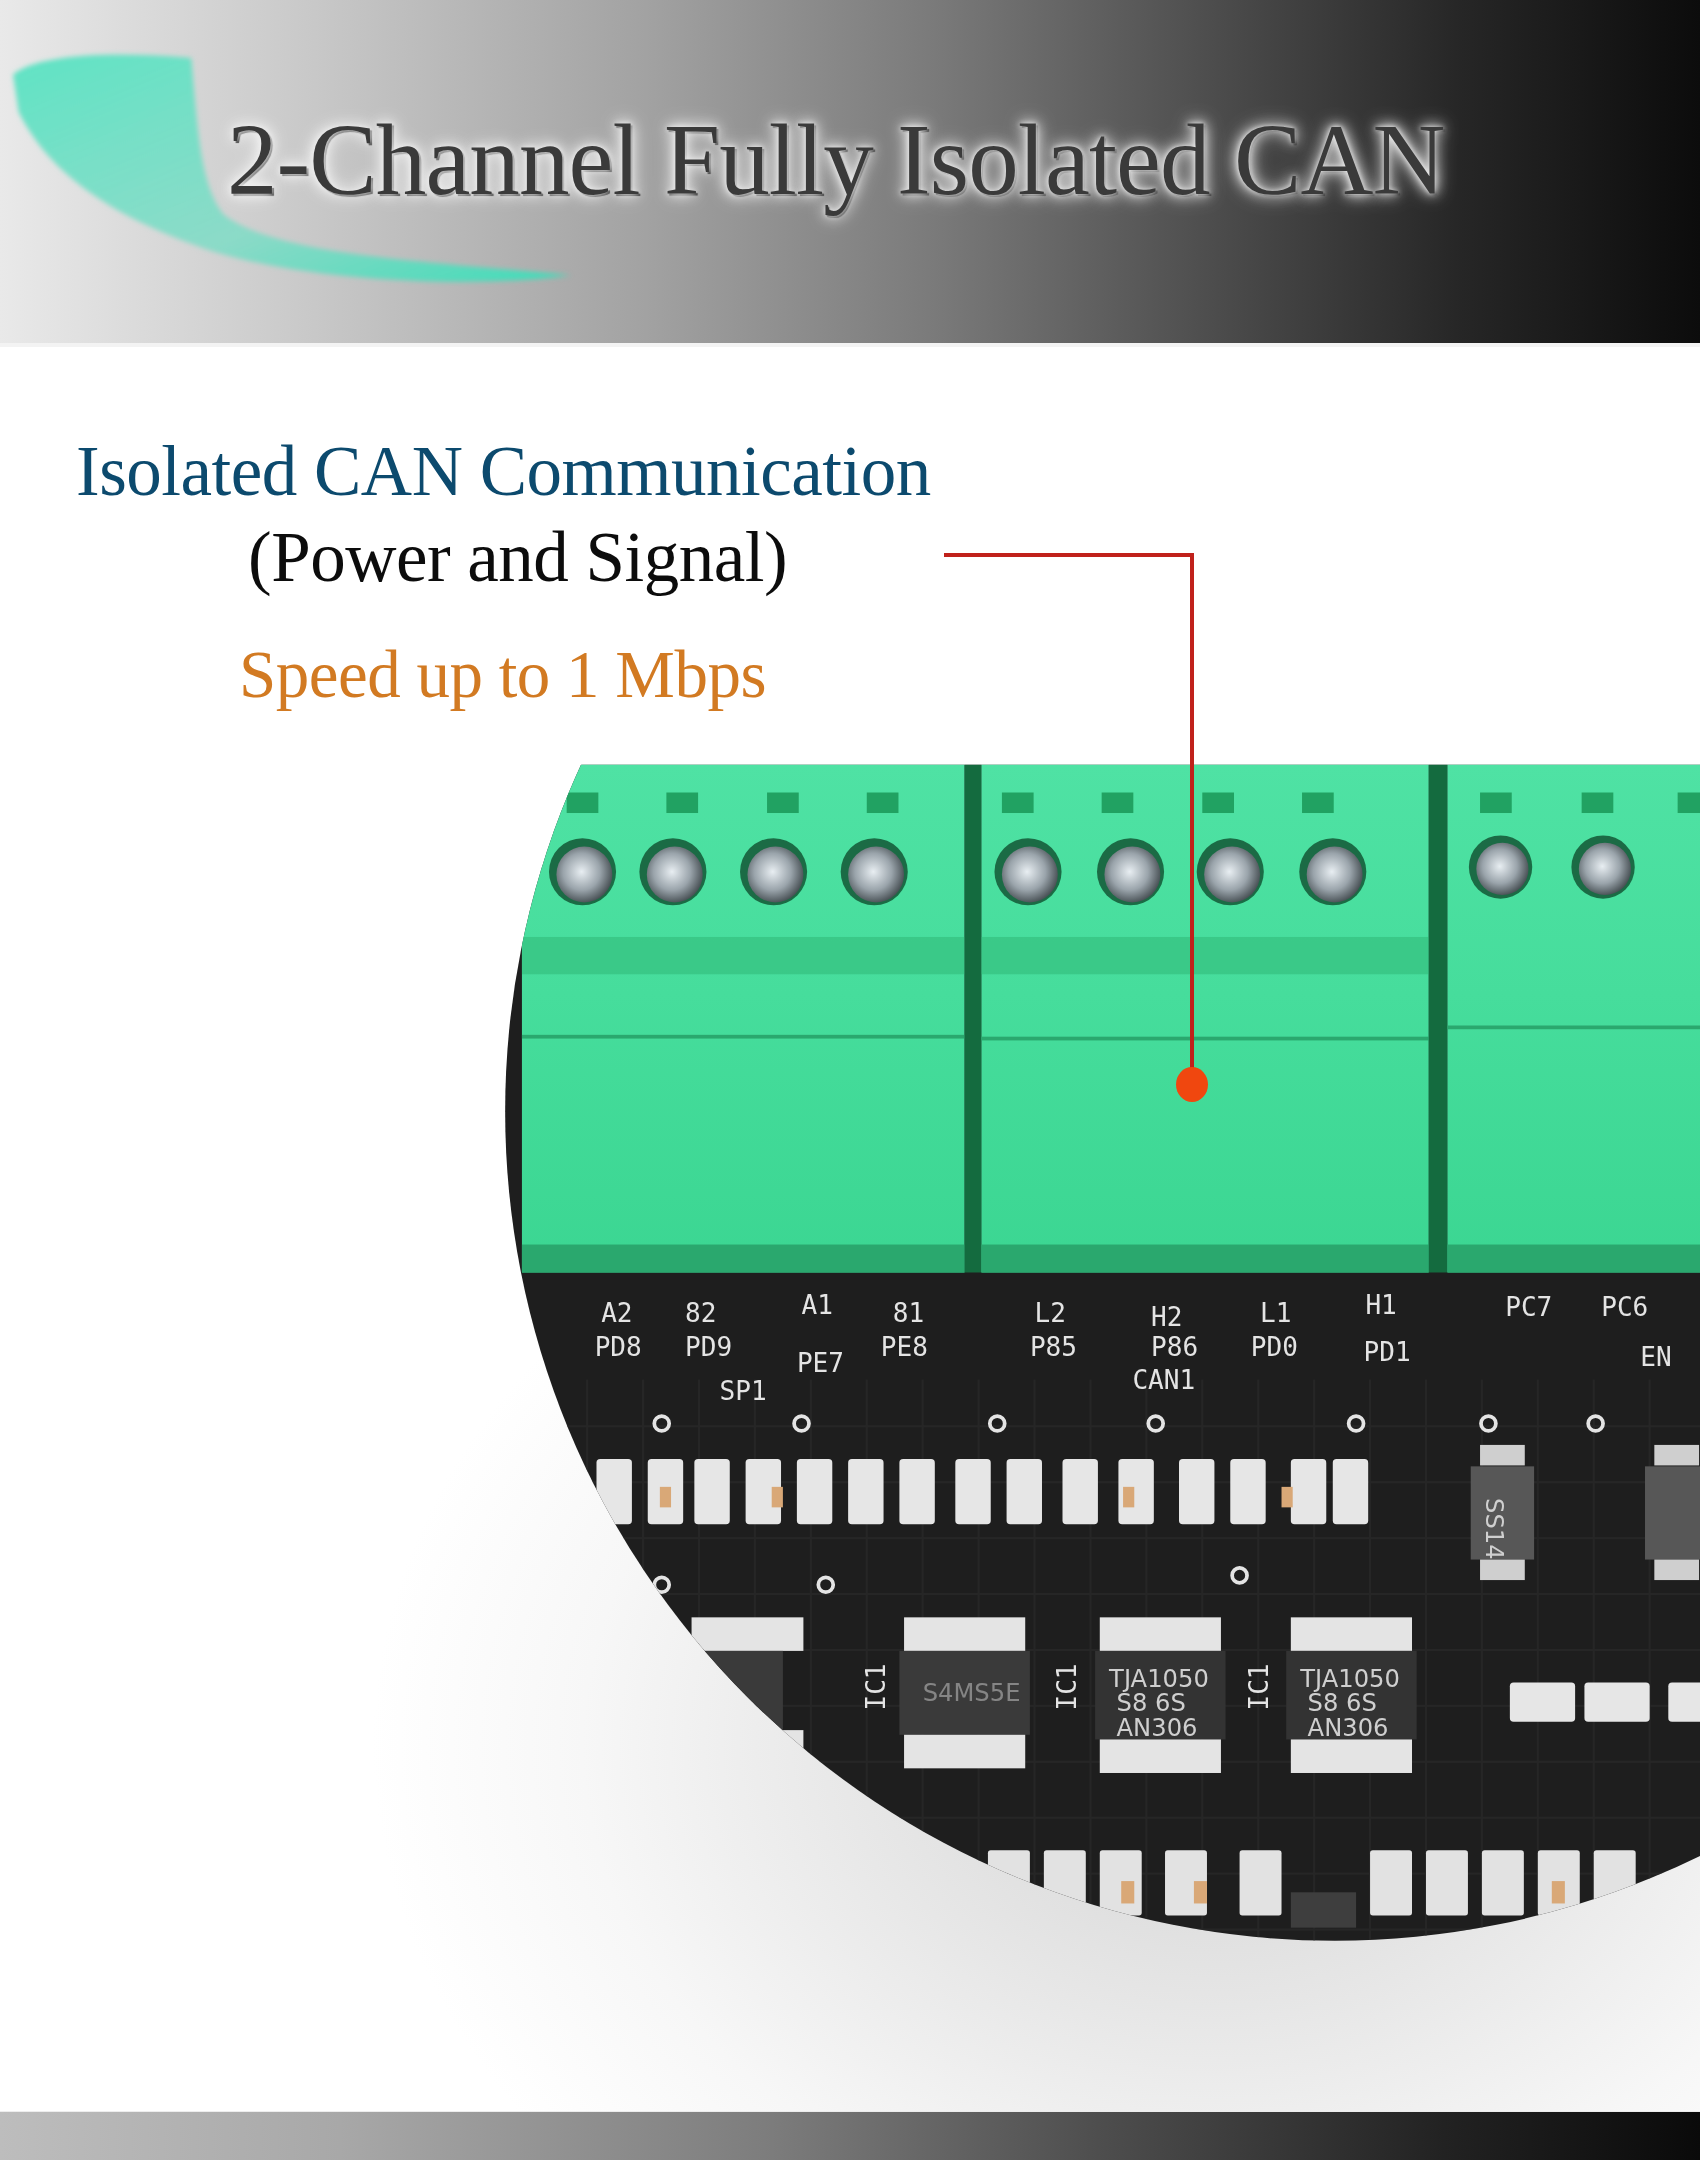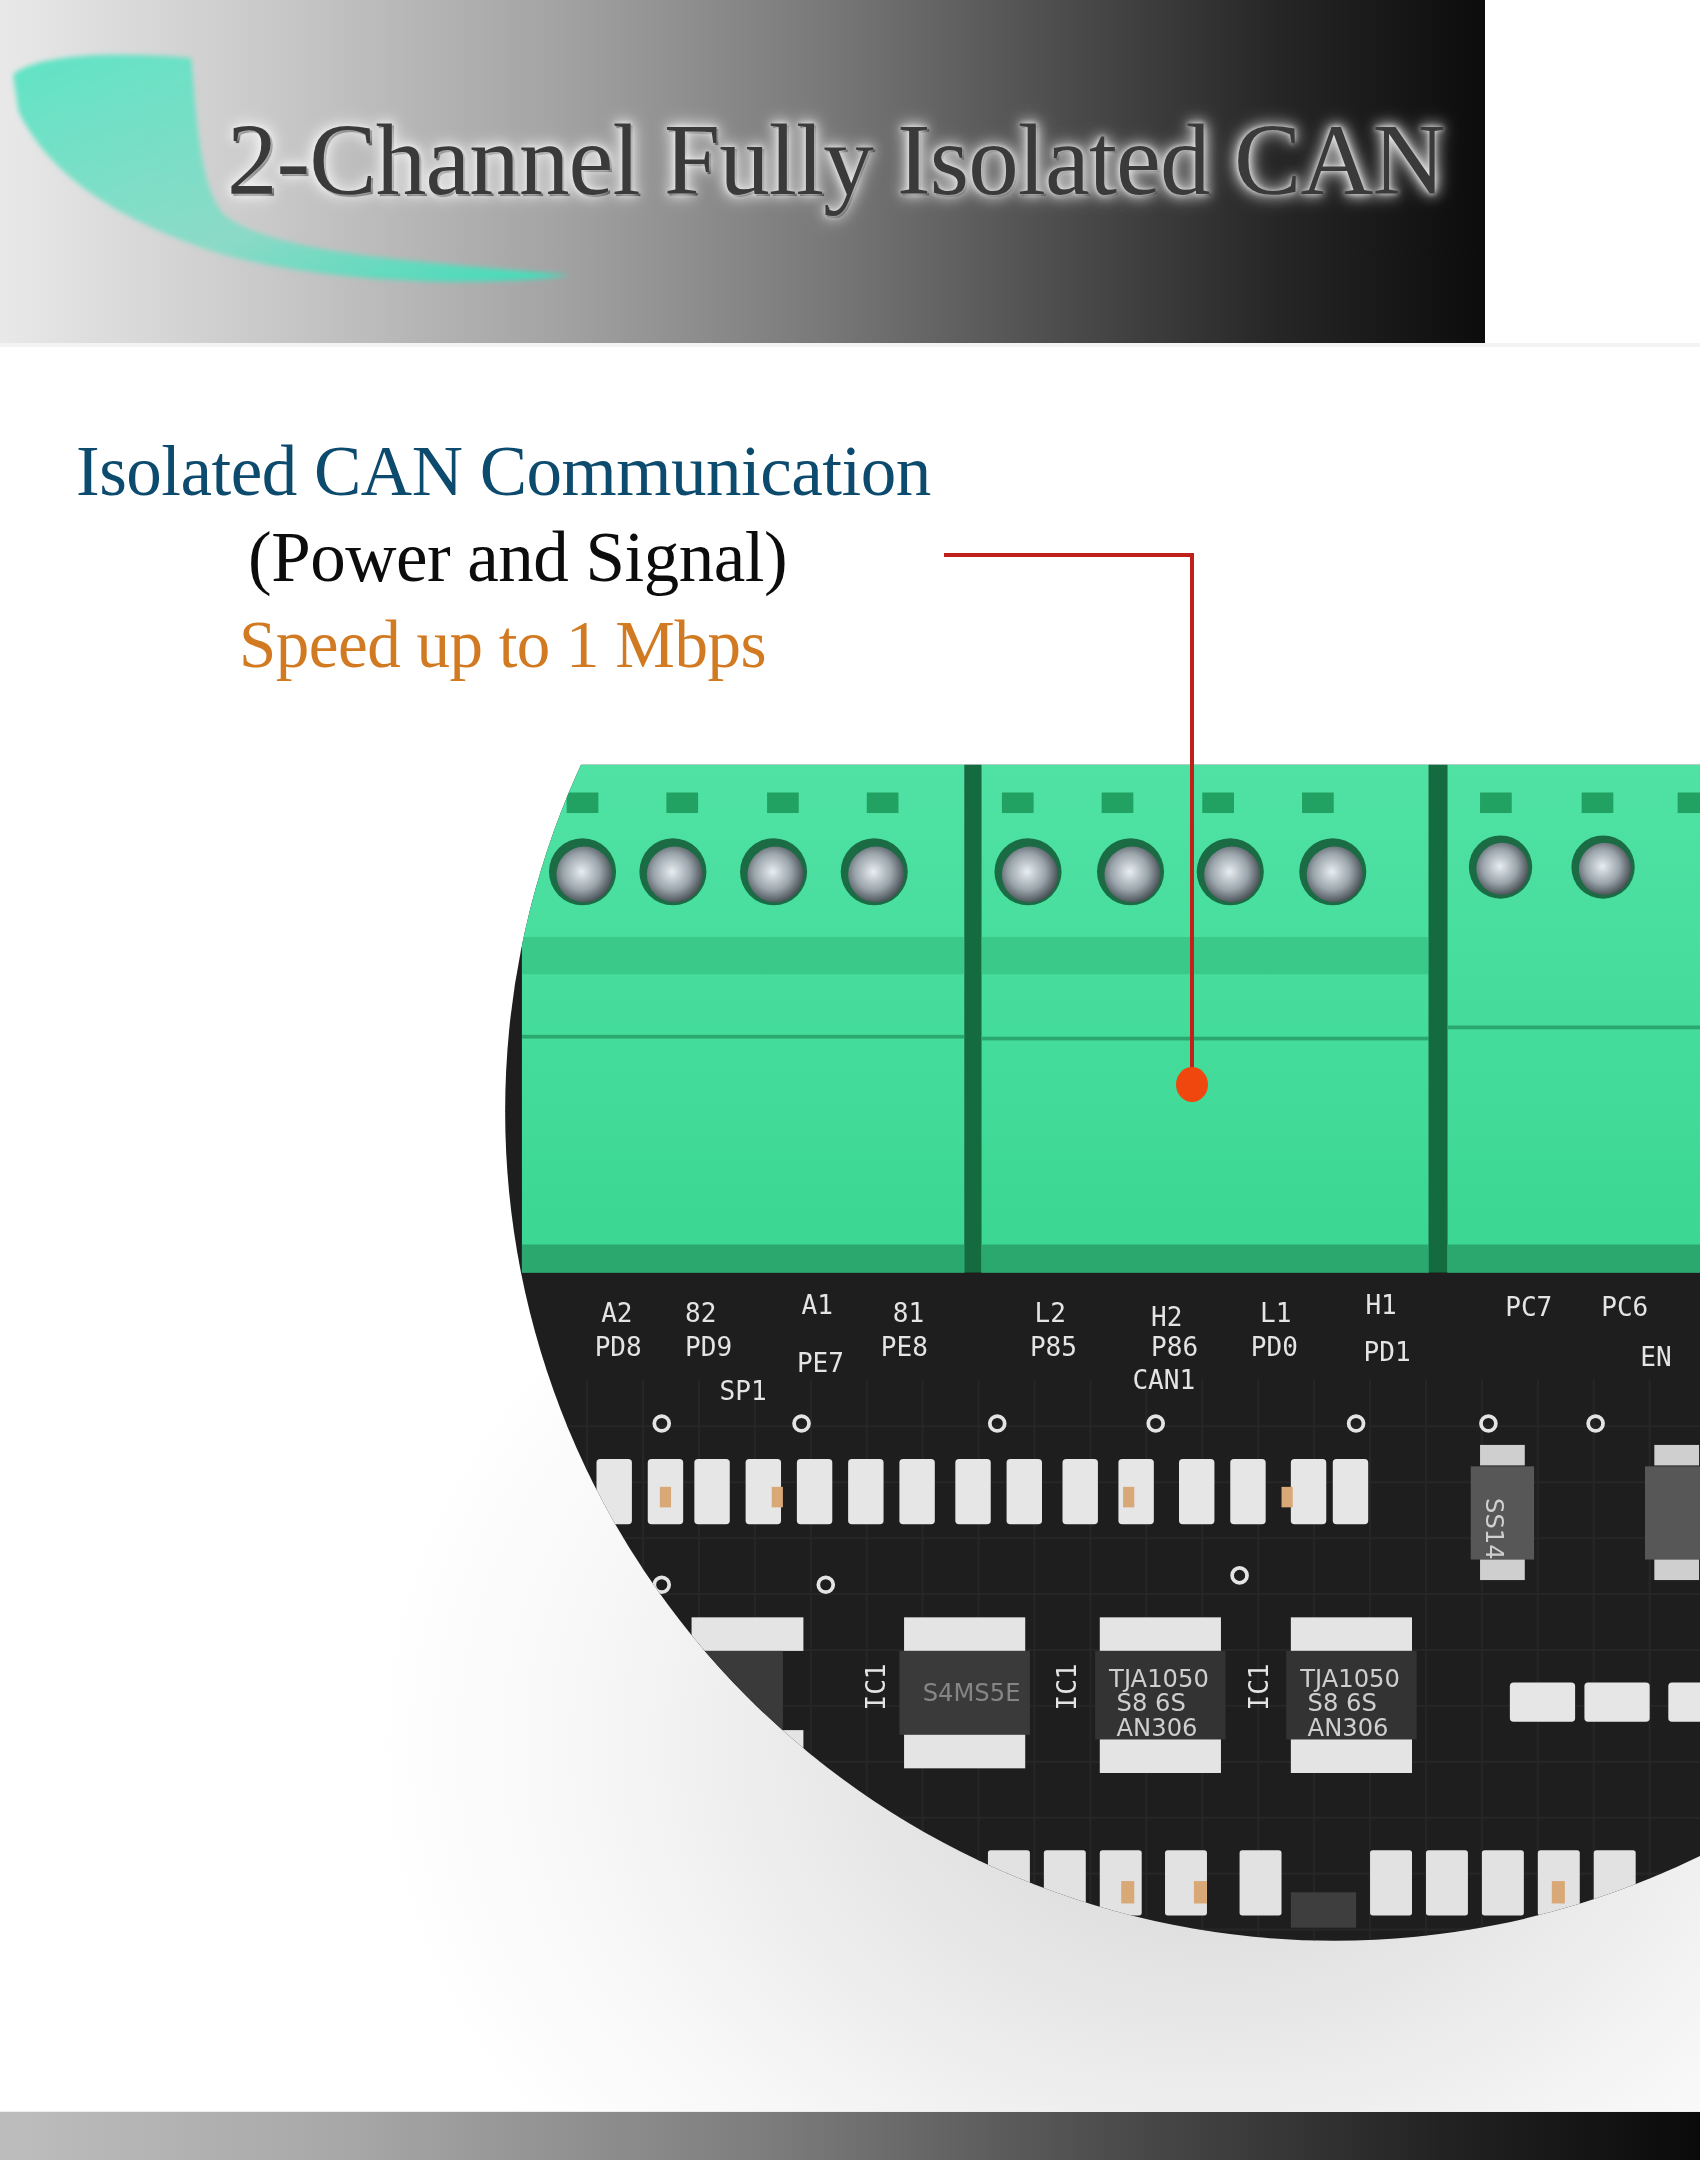--- a/index.html
+++ b/index.html
@@ -1,28 +1,28 @@
 <!DOCTYPE html>
 <html style="font-size:15px"><head>
 <meta charset="utf-8">
 <style>
   html,body{margin:0;padding:0;}
   body{width:1700px;height:2161px;position:relative;overflow:hidden;background:#fff;font-family:"Liberation Serif","DejaVu Serif",serif;}
-  .header{position:absolute;left:0;top:0;width:1485px;height:345px;
+  .header{position:absolute;left:0;top:0;width:1700px;height:345px;
     background:linear-gradient(90deg,#e9e9e9 0%,#c9c9c9 18%,#a2a2a2 38%,#7a7a7a 55%,#4b4b4b 72%,#262626 86%,#0c0c0c 100%);overflow:hidden;}
   .header-divider{position:absolute;left:0;top:343px;width:1700px;height:3.7px;background:#f3f3f3;}
   .swoosh{position:absolute;left:0;top:0;width:653px;height:308px;}
   .title{position:absolute;left:227px;top:110px;font-size:101px;line-height:1;color:#3a3a3a;letter-spacing:-0.9px;white-space:nowrap;
     text-shadow:0 0 5.6px #eee,0 0 13px #fff,0 0 20.5px rgba(255,255,255,.8),1.9px 1.9px 0.9px #111;}
   .content{position:absolute;left:0;top:347px;width:1700px;height:1765px;
     background:radial-gradient(ellipse 839px 653px at 1212px 1398px,#d3d3d3 0%,#e6e6e6 40%,#f7f7f7 75%,#ffffff 100%);}
   .content-top{position:absolute;left:0;top:347px;width:1700px;height:420px;background:linear-gradient(180deg,#fff 0%,#fff 85%,rgba(255,255,255,0) 100%);}
   .heading1{position:absolute;left:76px;top:436px;font-size:71px;line-height:1;color:#0c4a6e;white-space:nowrap;letter-spacing:-0.5px;}
   .heading2{position:absolute;left:203px;top:522px;font-size:71px;line-height:1;color:#0c0c0c;white-space:nowrap;letter-spacing:-0.5px;margin-left:45px;}
-  .speed{position:absolute;left:239px;top:611px;font-size:67px;line-height:1;color:#d27a22;white-space:nowrap;letter-spacing:-0.5px;text-align:right;}
+  .speed{position:absolute;left:239px;top:641px;font-size:67px;line-height:1;color:#d27a22;white-space:nowrap;letter-spacing:-0.5px;text-align:right;}
   .callout-h{position:absolute;left:944px;top:553px;width:250px;height:3.7px;background:#c0211b;}
   .callout-v{position:absolute;left:1190px;top:553px;width:3.7px;height:531px;background:#c0211b;}
   .callout-dot{position:absolute;left:1176px;top:1067px;width:32px;height:35px;border-radius:50%;background:#f0470f;}
   .photo{position:absolute;left:0;top:0;width:1700px;height:2161px;}
   .bottom-bar{position:absolute;left:0;top:2112px;width:1700px;height:48px;
     background:linear-gradient(90deg,#bdbdbd 0%,#a8a8a8 20%,#7d7d7d 45%,#4d4d4d 65%,#222 85%,#0a0a0a 100%);}
   .bottom-line{position:absolute;left:0;top:2111px;width:1700px;height:2.8px;background:#ededed;}
   .silk{font-family:"DejaVu Sans Mono","Liberation Mono",monospace;fill:#e4e4e4;font-size:28px;}
   .chiptext{font-family:"DejaVu Sans","Liberation Sans",sans-serif;fill:#cfcfcf;font-size:26px;}
 </style>

